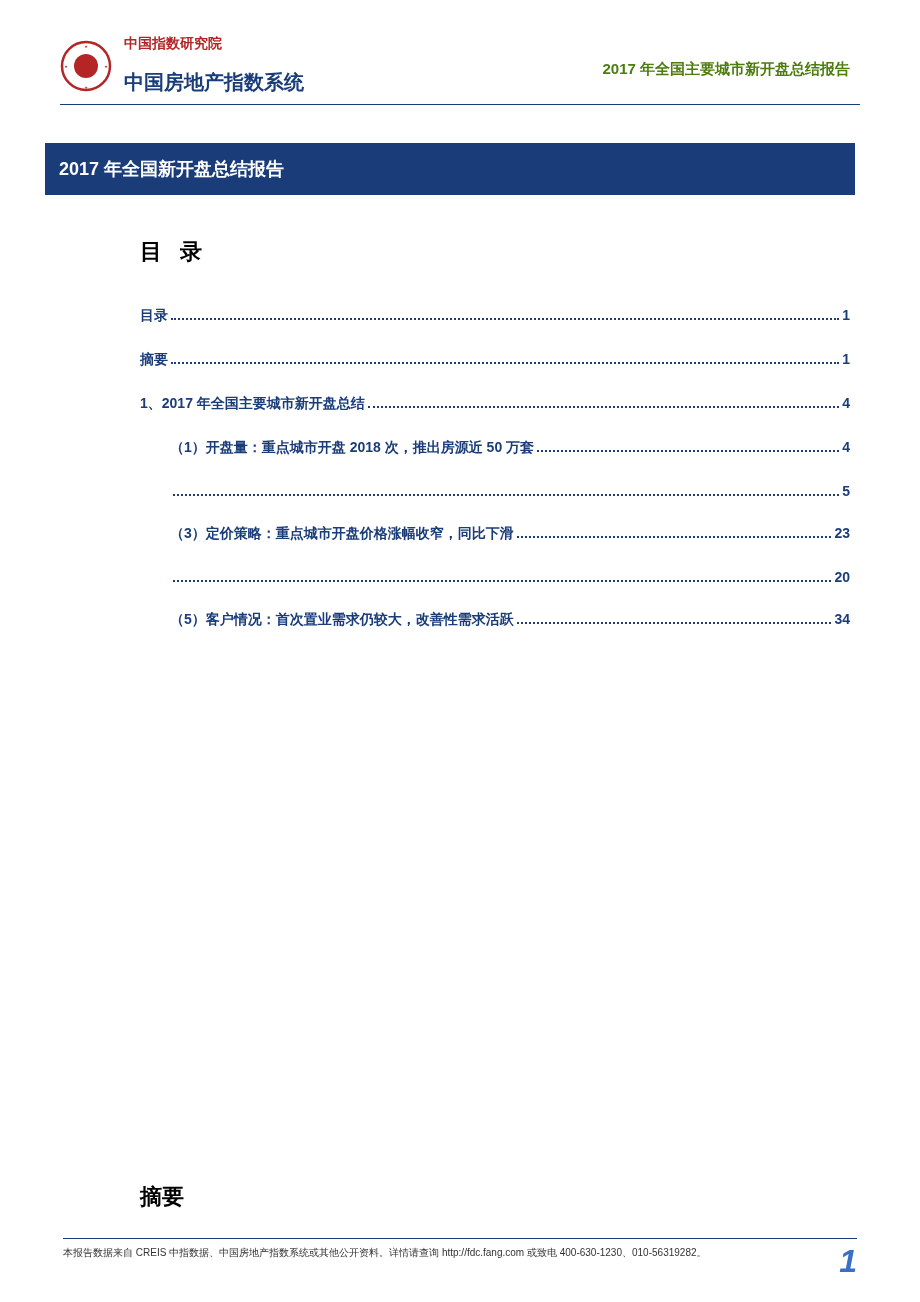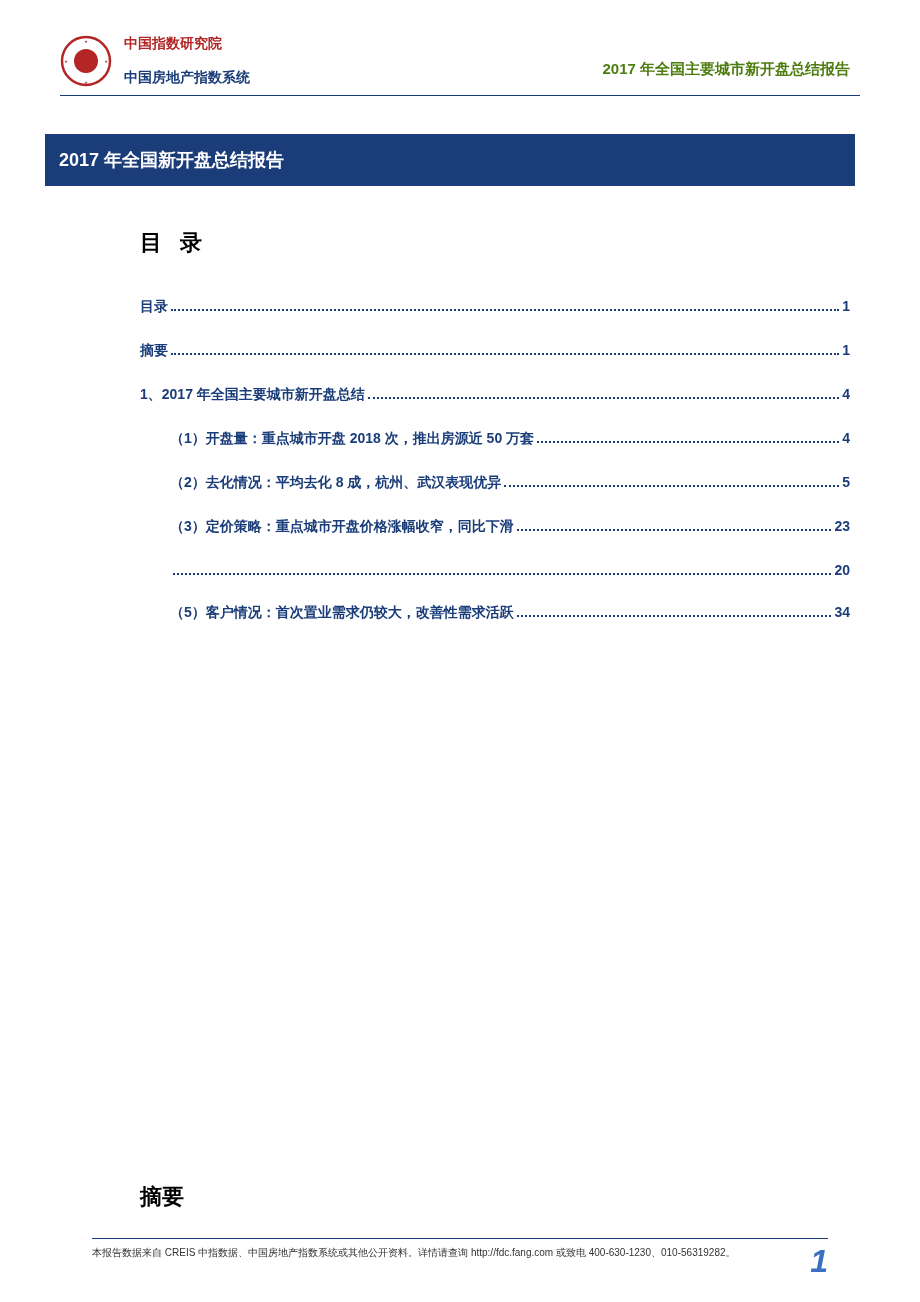--- a/index.html
+++ b/index.html
@@ -23,21 +23,21 @@
       height: 52px;
       margin-right: 12px;
     }
     .org-info {
       display: flex;
       flex-direction: column;
       gap: 16px;
       font-weight: bold;
     }
     .org-line1 { color: #b42626; font-size: 14px; }
-    .org-line2 { color: #1a3d7a; font-size: 14px; }
+    .org-line2 { color: #1a3d7a; font-size: 20px; }
     .header-title {
       position: absolute;
       right: 70px;
       top: 60px;
       color: #4d7c0f;
       font-weight: bold;
       font-size: 15px;
     }
     .header-rule {
       margin: 0 60px;
@@ -90,21 +90,21 @@
       font-weight: bold;
       margin-left: 80px;
       position: absolute;
       bottom: 90px;
     }
     .footer {
       position: absolute;
       bottom: 25px;
       left: 0;
       right: 0;
-      padding: 0 92px;
+      padding: 0 63px;
     }
     .footer-rule {
       border: none;
       border-top: 1px solid #1a3d7a;
       margin-bottom: 6px;
     }
     .footer-row {
       display: flex;
       align-items: flex-start;
     }
@@ -162,21 +162,20 @@
         <span class="toc-label">1、2017 年全国主要城市新开盘总结</span>
         <span class="toc-dots"></span>
         <span class="toc-page">4</span>
       </div>
       <div class="toc-entry sub">
         <span class="toc-label">（1）开盘量：重点城市开盘 2018 次，推出房源近 50 万套</span>
         <span class="toc-dots"></span>
         <span class="toc-page">4</span>
       </div>
       <div class="toc-entry sub">
-        <span class="toc-label">（2）去化情况：平均去化 8 成，杭州、武汉表现优异</span>
         <span class="toc-dots"></span>
         <span class="toc-page">5</span>
       </div>
       <div class="toc-entry sub">
         <span class="toc-label">（3）定价策略：重点城市开盘价格涨幅收窄，同比下滑</span>
         <span class="toc-dots"></span>
         <span class="toc-page">23</span>
       </div>
       <div class="toc-entry sub">
         <span class="toc-dots"></span>

